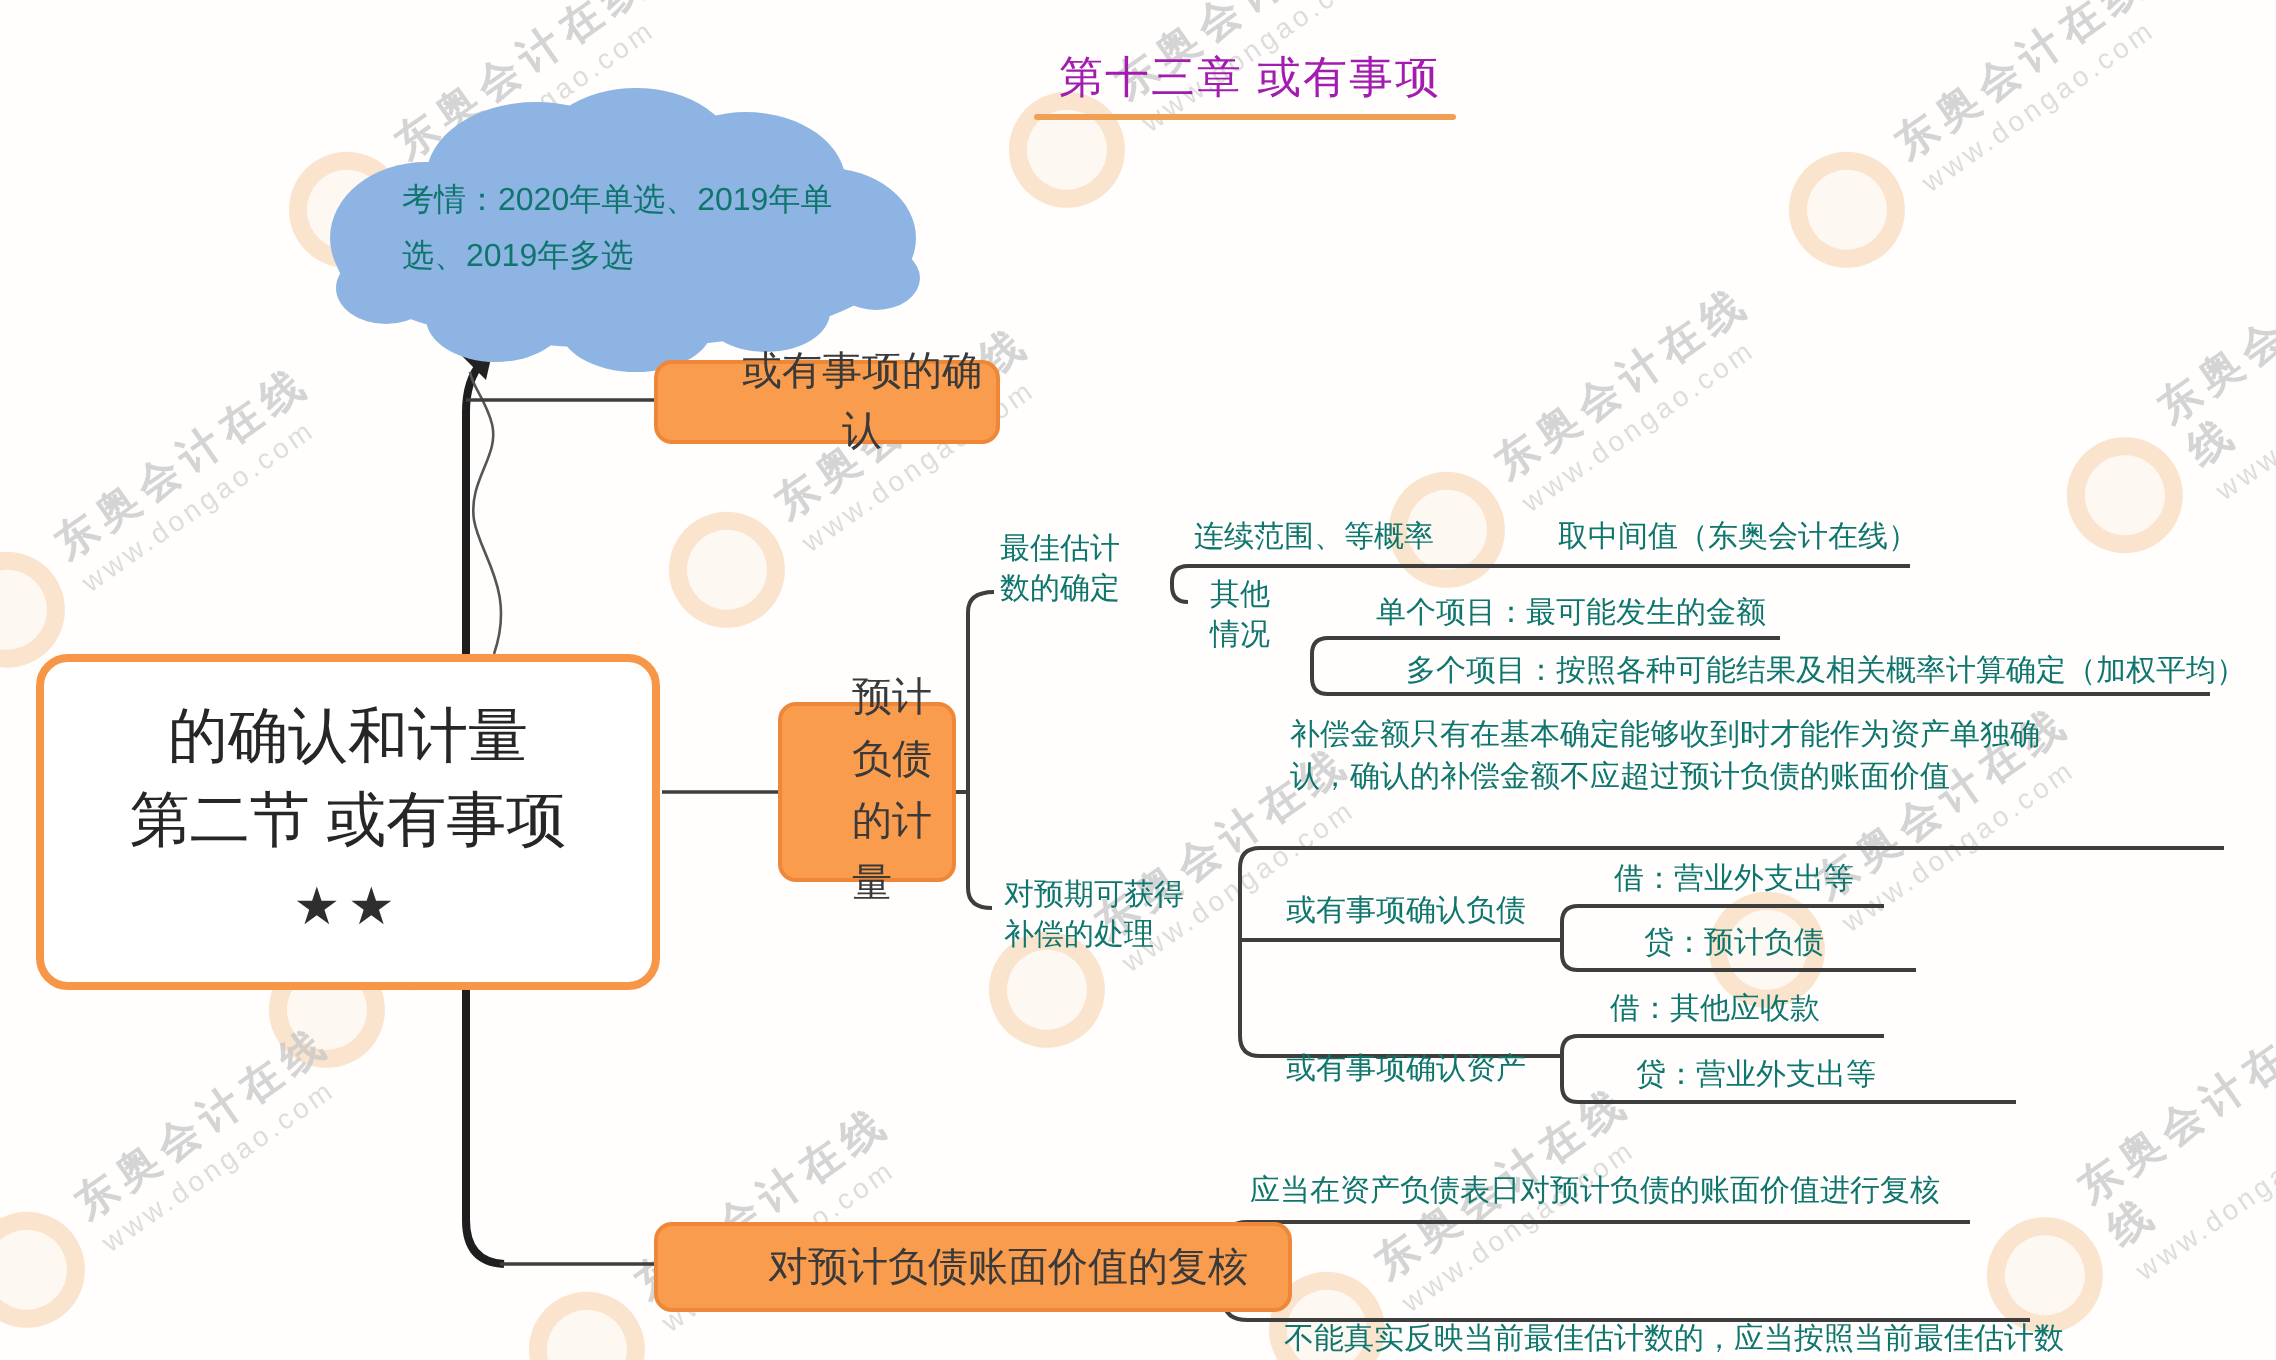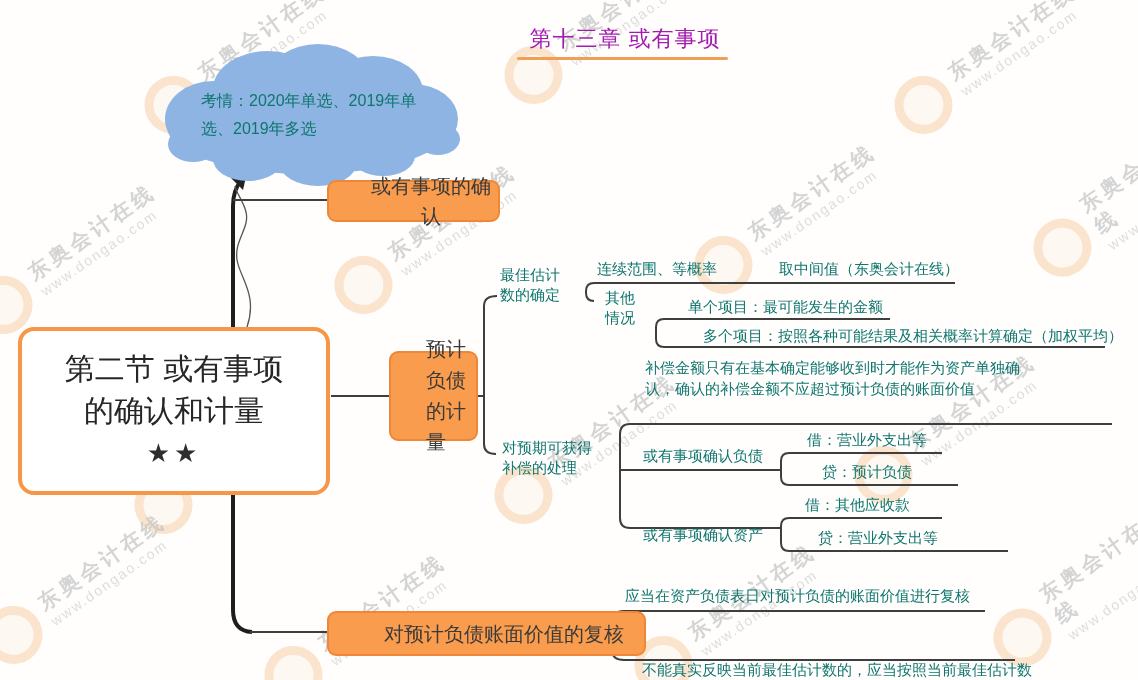--- a/index.html
+++ b/index.html
@@ -197,22 +197,22 @@
     <ellipse cx="45" cy="100" rx="25" ry="18"></ellipse>
     <ellipse cx="100" cy="115" rx="35" ry="22"></ellipse>
     <ellipse cx="170" cy="120" rx="38" ry="22"></ellipse>
     <ellipse cx="235" cy="112" rx="32" ry="20"></ellipse>
     <ellipse cx="290" cy="95" rx="22" ry="16"></ellipse>
   </g>
 </svg>
 <div class="cloud-text">考情：2020年单选、2019年单选、2019年多选</div>
 
 <div class="root-node">
+  <span>的确认和计量</span>
   <span>第二节 或有事项</span>
-  <span>的确认和计量</span>
   <span class="stars">★★</span>
 </div>
 
 <div class="node-orange node-confirm">或有事项的确认</div>
 <div class="node-orange node-measure">
   <span class="inner">预计负债的计量</span>
 </div>
 <div class="node-orange node-review">对预计负债账面价值的复核</div>
 
 <div class="t wrap" style="left:500px;top:265px;width:64px;">最佳估计数的确定</div>

